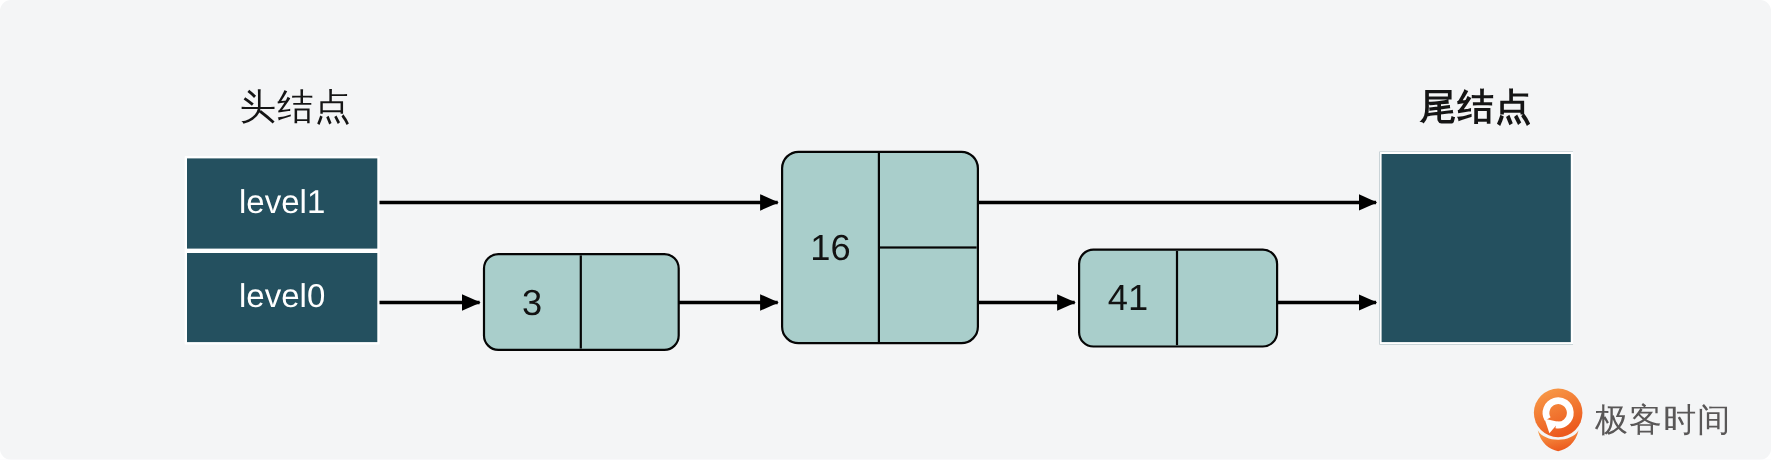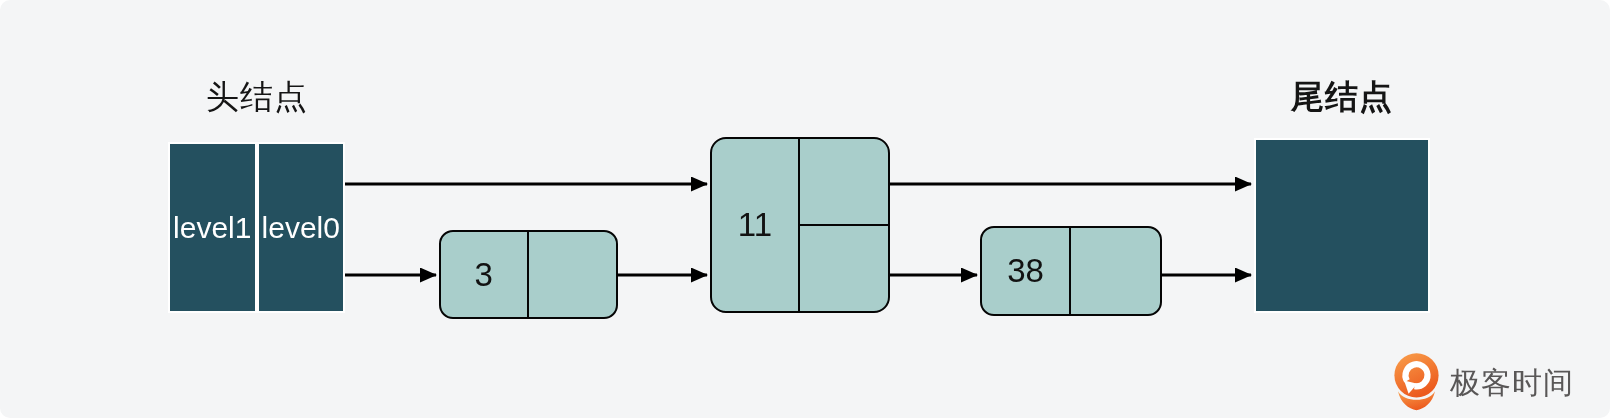--- a/index.html
+++ b/index.html
@@ -18,27 +18,27 @@
   .canvas{
     position:relative;width:1610px;height:418px;
     background:var(--background);overflow:hidden;border-radius:10px;
   }
   
   .node-label{
     position:absolute;top:76px;height:42px;
     font-size:33px;line-height:42px;color:var(--label-text);
     text-align:center;letter-spacing:1px;
   }
-  .head-label{left:168px;width:178px;}
+  .head-label{left:180px;width:178px;}
   .tail-label{left:1254px;width:176px;font-weight:bold;}
   
   .head-box{
     position:absolute;left:168px;top:142px;width:177px;height:171px;
     background:#ffffff;border:2px solid #ffffff;
-    display:flex;flex-direction:row;gap:4px;
+    display:flex;flex-direction:column;gap:4px;
   }
   .head-row{
     flex:1;background:var(--dark-node);
     display:flex;align-items:center;justify-content:center;
     color:var(--level-text);font-size:30px;
   }
   
   .tail-box{
     position:absolute;left:1254px;top:138px;width:176px;height:175px;
     background:var(--dark-node);border:2px solid #ffffff;
@@ -91,29 +91,29 @@
       <span>level0</span>
     </div>
   </div>
 
   <div class="lnode node-3">
     <div class="cell value-cell">3</div>
     <div class="cell pointer-cell"></div>
   </div>
 
   <div class="lnode node-11">
-    <div class="cell value-cell">11</div>
+    <div class="cell value-cell">16</div>
     <div class="pcol">
       <div class="cell pointer-cell top"></div>
       <div class="cell pointer-cell"></div>
     </div>
   </div>
 
   <div class="lnode node-23">
-    <div class="cell value-cell">38</div>
+    <div class="cell value-cell">41</div>
     <div class="cell pointer-cell"></div>
   </div>
 
   <div class="tail-box"></div>
 
   <svg class="arrows" viewBox="0 0 1610 418" xmlns="http://www.w3.org/2000/svg">
     <defs>
       <marker id="ah" markerUnits="userSpaceOnUse" markerWidth="18" markerHeight="15" refX="16" refY="7.5" orient="auto">
         <path d="M0,0 L17,7.5 L0,15 Z"></path>
       </marker>

